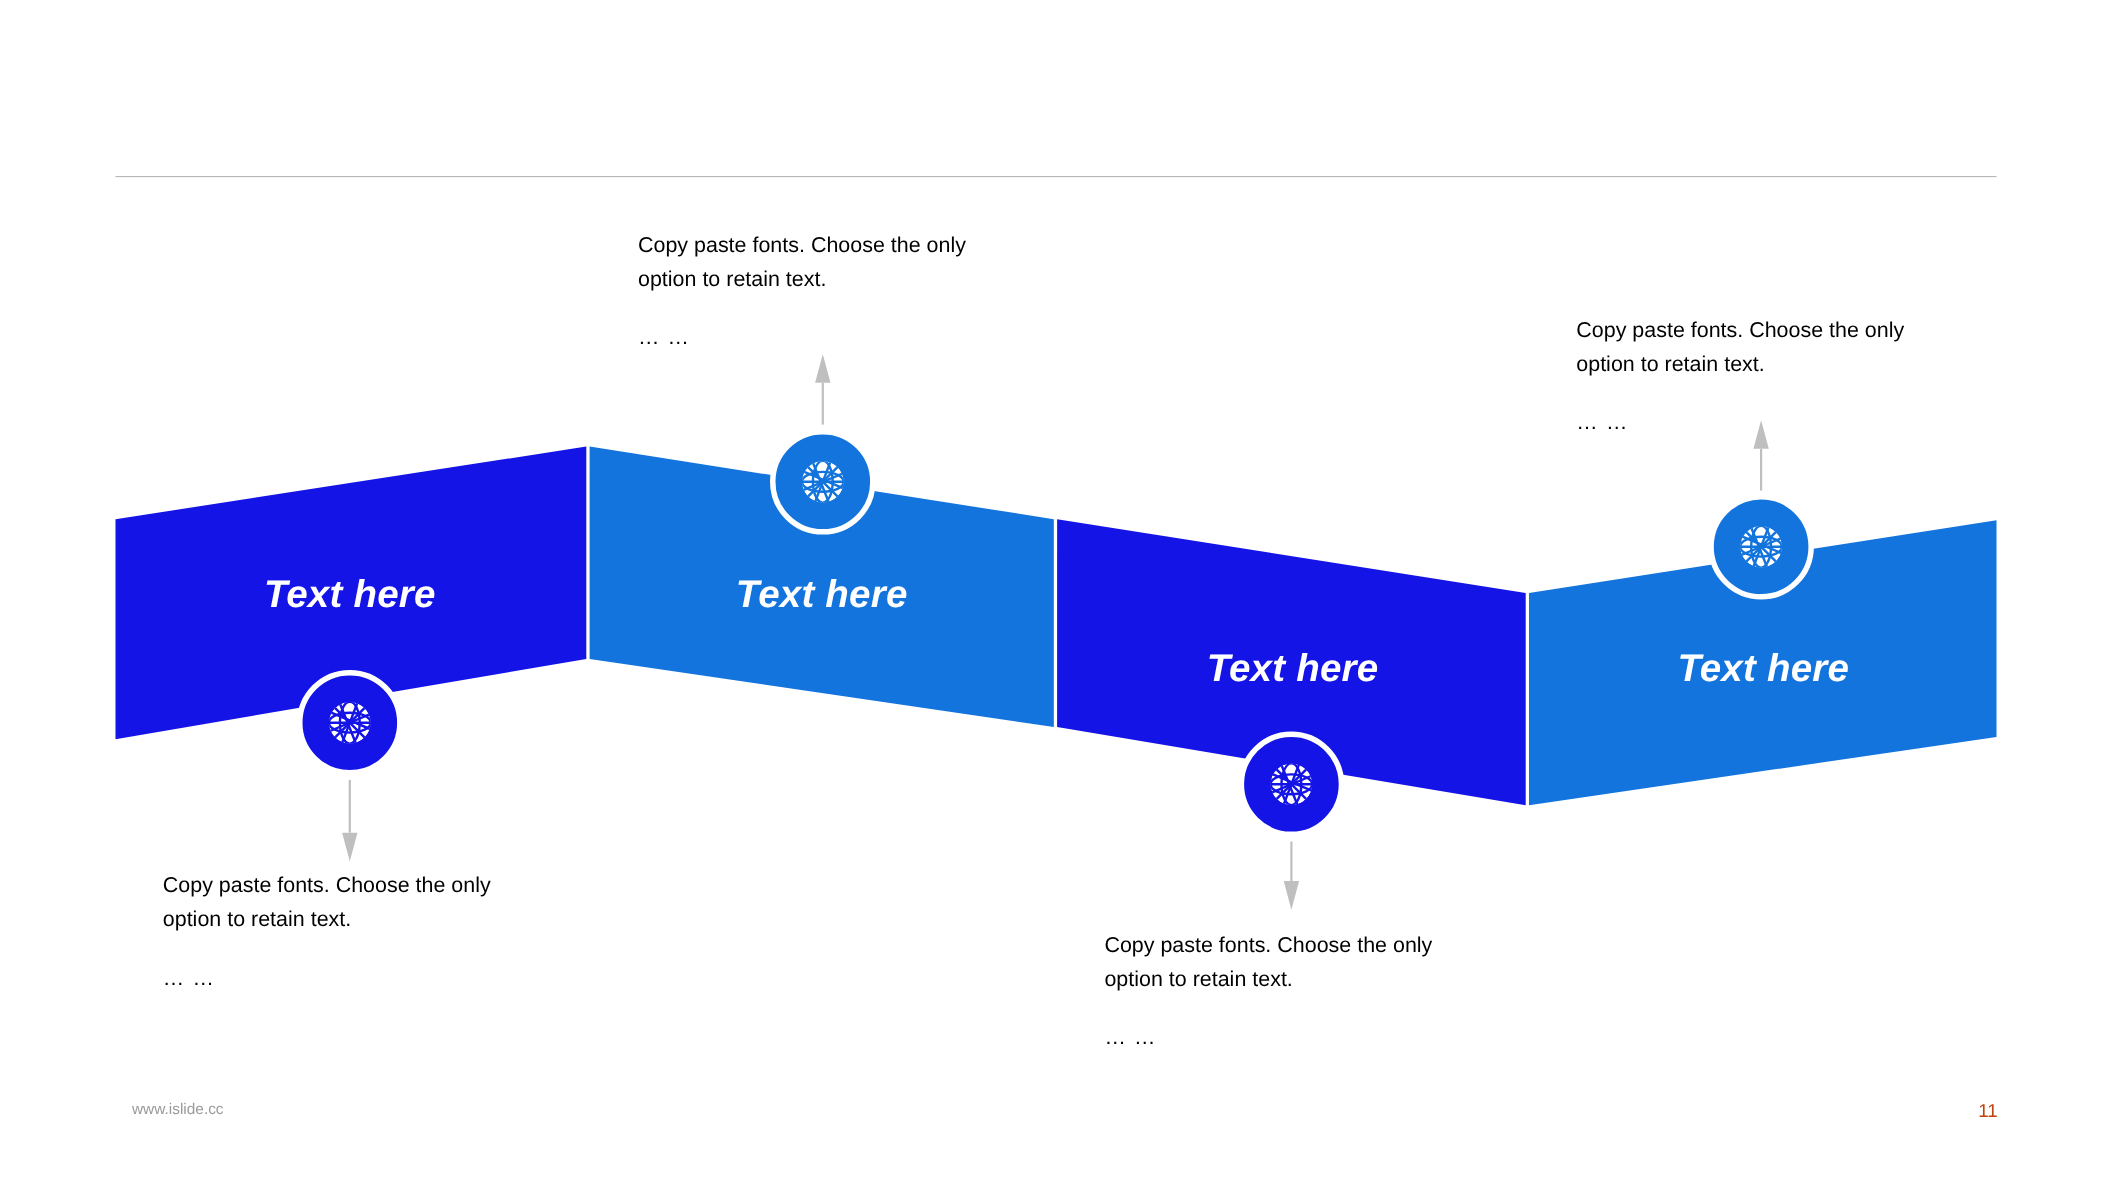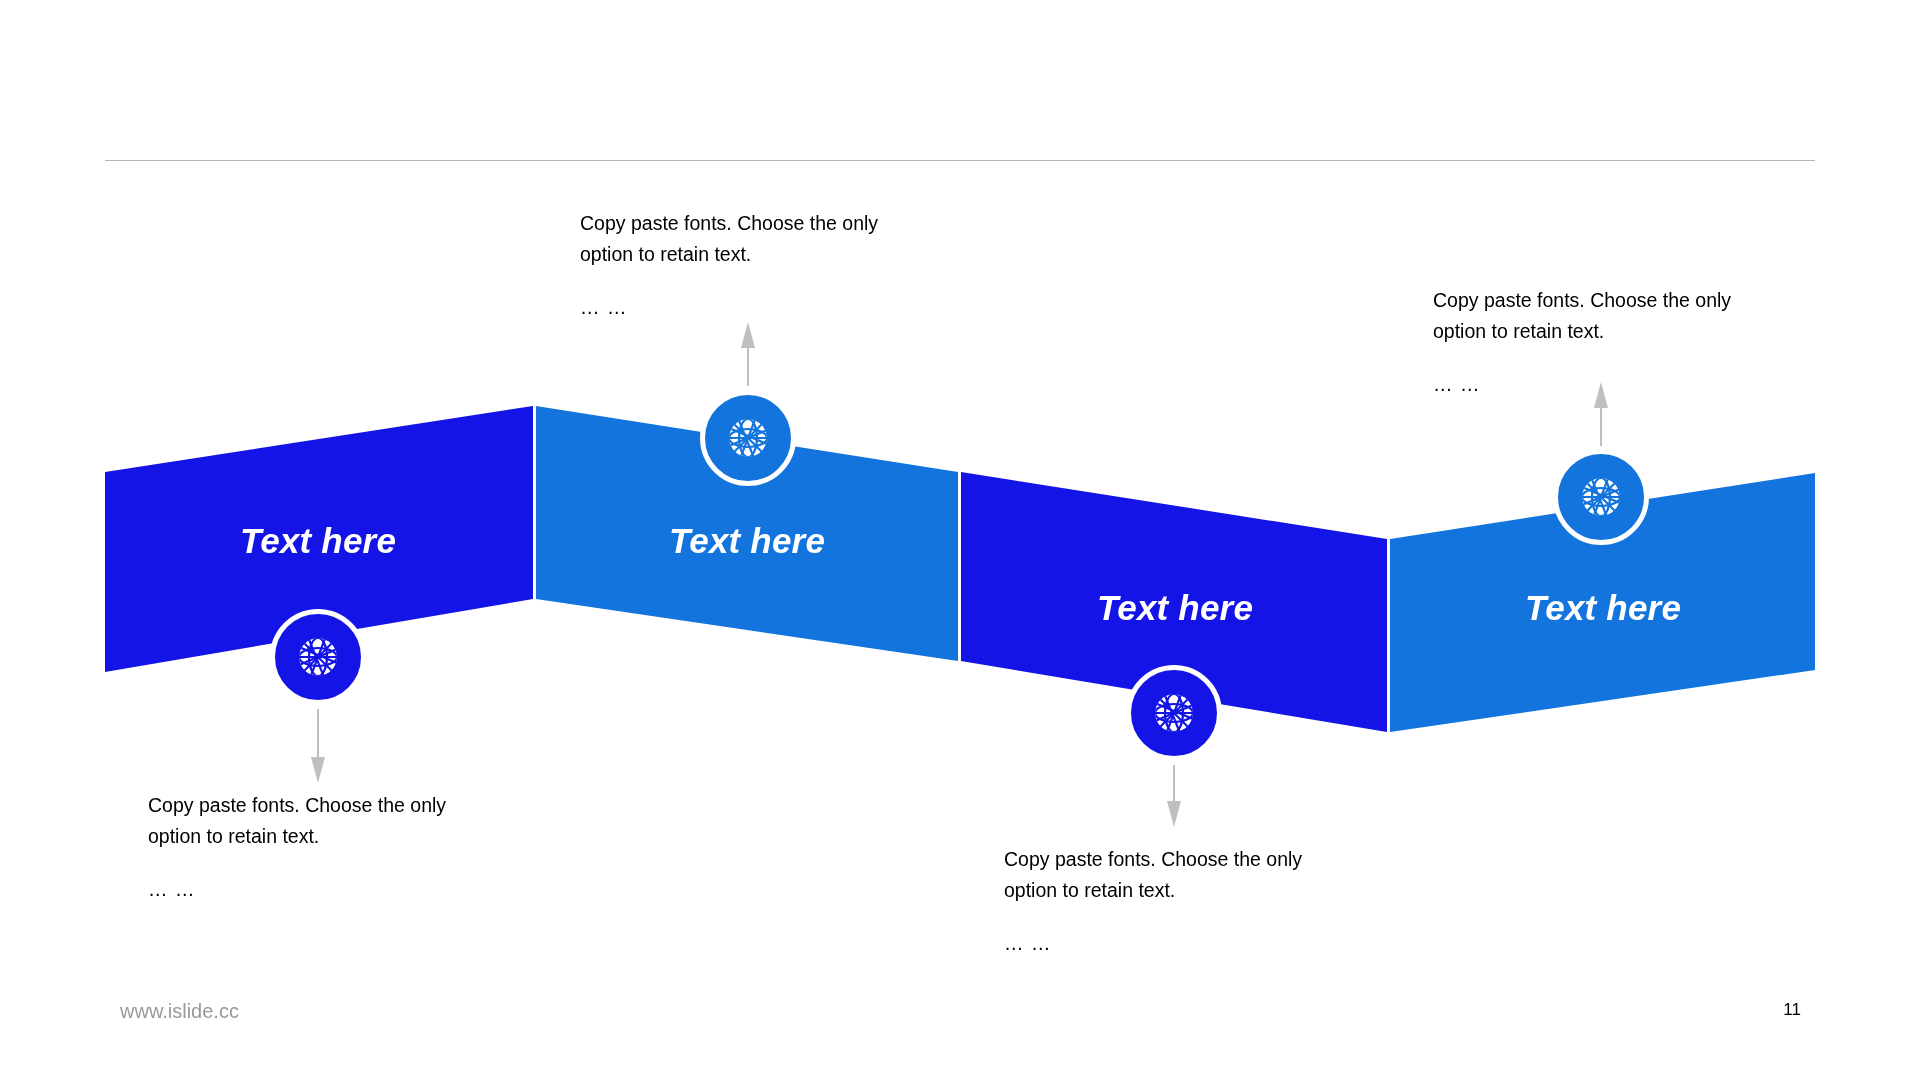--- a/index.html
+++ b/index.html
@@ -77,29 +77,29 @@
   .badge.light { background: #1274DC; }
   .badge svg { display: block; }
   .arrow {
     position: absolute;
     transform: translateX(-50%);
   }
   .footer-left {
     position: absolute;
     left: 120px;
     top: 1000px;
-    font-size: 20px;
+    font-size: 14px;
     color: #9a9a9a;
   }
   .footer-right {
     position: absolute;
-    right: 119px;
+    right: 104px;
     top: 1000px;
     font-size: 17px;
-    color: #000000;
+    color: #c2410c;
     text-align: left;
   }
 </style>
 </head>
 <body>
 
 <div id="slide">
 
   <div class="divider" style="background: rgb(182, 182, 182);"></div>
 

